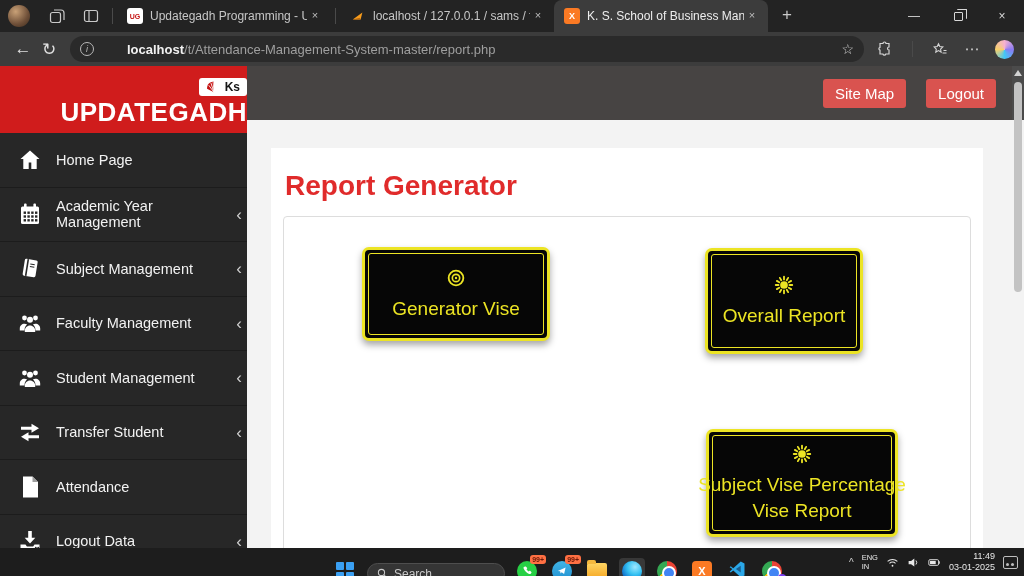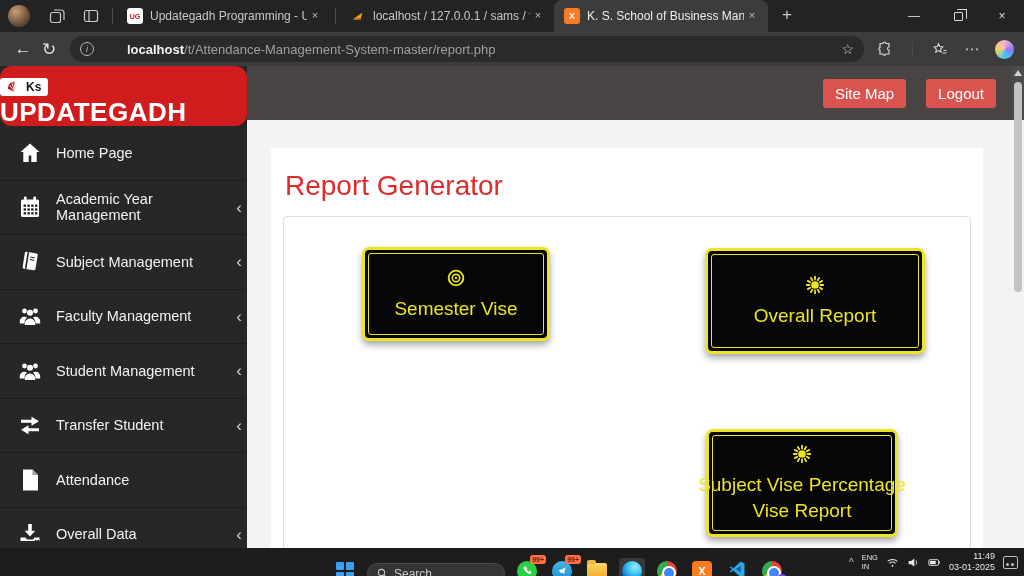--- a/index.html
+++ b/index.html
@@ -42,47 +42,47 @@
   .toolbar .right-icons{display:flex;align-items:center;gap:14px;margin-left:4px;flex:none;}
   .ri{color:#d5d5d5;font-size:15px;width:18px;height:18px;display:flex;align-items:center;justify-content:center;}
   .ri svg{width:16px;height:16px;}
   .copilot{width:19px;height:19px;border-radius:50%;background:conic-gradient(#f6b1cf,#8b7bf4,#42c8f5,#f7d06b,#f6b1cf);}
 
   
   .content{position:absolute;left:0;top:66px;width:1024px;height:482px;background:var(--pagebg);overflow:hidden;}
 
   
   .sidebar{position:absolute;left:0;top:0;width:247px;height:482px;background:var(--sidebar);overflow:hidden;}
-  .logoblock{height:60px;background:var(--red);overflow:hidden;text-align:left;border-radius:12px;}
+  .logoblock{height:67px;background:var(--red);overflow:hidden;text-align:right;}
   .ks-badge{display:inline-flex;align-items:center;gap:3px;background:#fff;border-radius:3px;padding:2px 7px;margin-top:12px;}
   .ks-badge svg{width:16px;height:14px;}
   .ks-badge .ks-text{font-size:12px;font-weight:800;color:#161616;}
   .logo-text{color:#fff;font-size:26px;font-weight:bold;letter-spacing:.5px;line-height:1.05;margin-top:1px;}
   .nav{height:415px;overflow:hidden;}
   .nav-item{height:54.5px;display:flex;align-items:center;padding:0 5px 0 18px;border-bottom:1px solid #1c1c1c;background:var(--sidebar);position:relative;}
   .nav-item .ni-icon{width:24px;height:24px;flex:none;margin-right:14px;}
   .nav-item .ni-icon svg{width:100%;height:100%;display:block;}
   .nav-item .ni-label{color:#f2f2f2;font-size:14.5px;}
   .nav-item .ni-chevron{margin-left:auto;color:#cfcfcf;font-size:17px;line-height:1;}
 
   
   .main{position:absolute;left:247px;top:0;right:0;height:482px;background:var(--pagebg);}
   .main-header{position:absolute;left:0;top:0;right:0;height:54px;background:var(--hdrstrip);display:flex;align-items:center;justify-content:flex-end;padding-right:28px;gap:20px;}
   .hdr-btn{background:var(--danger);color:#fff;font-size:15px;padding:6px 12px;border-radius:3px;border:none;}
   .page{position:absolute;left:0;top:54px;right:0;bottom:0;background:var(--pagebg);}
   .card{position:absolute;left:24px;top:28px;width:712px;bottom:-12px;background:#fff;}
-  .page-title{color:var(--title-red);font-size:28px;font-weight:400;margin:22px 0 0 14px;}
+  .page-title{color:var(--title-red);font-size:28px;font-weight:700;margin:22px 0 0 14px;}
   .innerpanel{position:absolute;left:12px;top:68px;width:688px;bottom:0;border:1px solid #ddd;border-radius:4px;}
   .btn-report{position:absolute;background:#060606;border:3px solid var(--yellow);border-radius:7px;box-shadow:0 4px 7px rgba(0,0,0,.35);color:var(--yellow);display:flex;flex-direction:column;align-items:center;justify-content:center;gap:7px;}
   .btn-report::after{content:"";position:absolute;inset:3px;border:1px solid var(--yellow);border-radius:3px;pointer-events:none;}
   .btn-report .b-icon{width:22px;height:22px;}
   .btn-report .b-icon svg{width:100%;height:100%;display:block;}
   .btn-report .b-label{font-size:19px;text-align:center;line-height:1.35;width:125%;}
   .btn-sem{left:78px;top:30px;width:188px;height:94px;}
-  .btn-ovr{left:421px;top:31px;width:220px;height:106px;}
+  .btn-ovr{left:421px;top:31px;width:158px;height:106px;}
   .btn-sub{left:76px;top:203px;width:191px;height:105px;}
   .btn-pct{left:422px;top:212px;width:192px;height:108px;}
 
   
   .scrollbar{position:absolute;right:0;top:0;width:12px;height:482px;}
   .sb-darkcap{position:absolute;top:0;left:0;width:12px;height:54px;background:#4b4b4b;}
   .sb-up{position:absolute;top:4px;left:2px;width:0;height:0;border-left:4px solid transparent;border-right:4px solid transparent;border-bottom:6px solid #d2d2d2;}
   .sb-thumb{position:absolute;top:16px;left:2px;width:8px;height:210px;border-radius:4px;background:#c3c3c3;}
 
   
@@ -315,21 +315,21 @@
 
         <div class="nav-item">
           <span class="ni-icon">
             <svg viewBox="0 0 24 24" fill="#fff">
                 <path d="M10.2 2h3.6v6.8h3.5L12 14.6 6.7 8.8h3.5z"></path>
                 <path d="M2.5 15.5h5l1.4 2h6.2l1.4-2h5V21h-19z"></path>
                 <circle cx="17.8" cy="18.6" r=".9" fill="#272727"></circle>
                 <circle cx="20.2" cy="18.6" r=".9" fill="#272727"></circle>
               </svg>
           </span>
-          <span class="ni-label">Overall Data</span>
+          <span class="ni-label">Logout Data</span>
           <span class="ni-chevron">‹</span>
         </div>
 
       </div>
     </div>
 
     <div class="main">
       <div class="main-header">
         <button class="hdr-btn">Site Map</button>
         <button class="hdr-btn">Logout</button>
@@ -342,21 +342,21 @@
           <div class="innerpanel">
 
             <div class="btn-report btn-sem">
               <span class="b-icon">
                 <svg viewBox="0 0 24 24" fill="none" stroke="#ece424">
                     <circle cx="12" cy="12" r="8" stroke-width="2"></circle>
                     <circle cx="12" cy="12" r="4" stroke-width="1.8"></circle>
                     <circle cx="12" cy="12" r="1.3" fill="#ece424" stroke="none"></circle>
                   </svg>
               </span>
-              <span class="b-label">Semester Vise</span>
+              <span class="b-label">Generator Vise</span>
             </div>
 
             <div class="btn-report btn-ovr">
               <span class="b-icon">
                 <svg viewBox="0 0 24 24">
                     <circle cx="12" cy="12" r="4.2" fill="#ece424"></circle>
                     <g stroke="#ece424" stroke-width="2" stroke-linecap="round">
                       <line x1="18" y1="12" x2="21" y2="12"></line>
                       <line x1="17.2" y1="15" x2="19.8" y2="16.5"></line>
                       <line x1="15" y1="17.2" x2="16.5" y2="19.8"></line>

